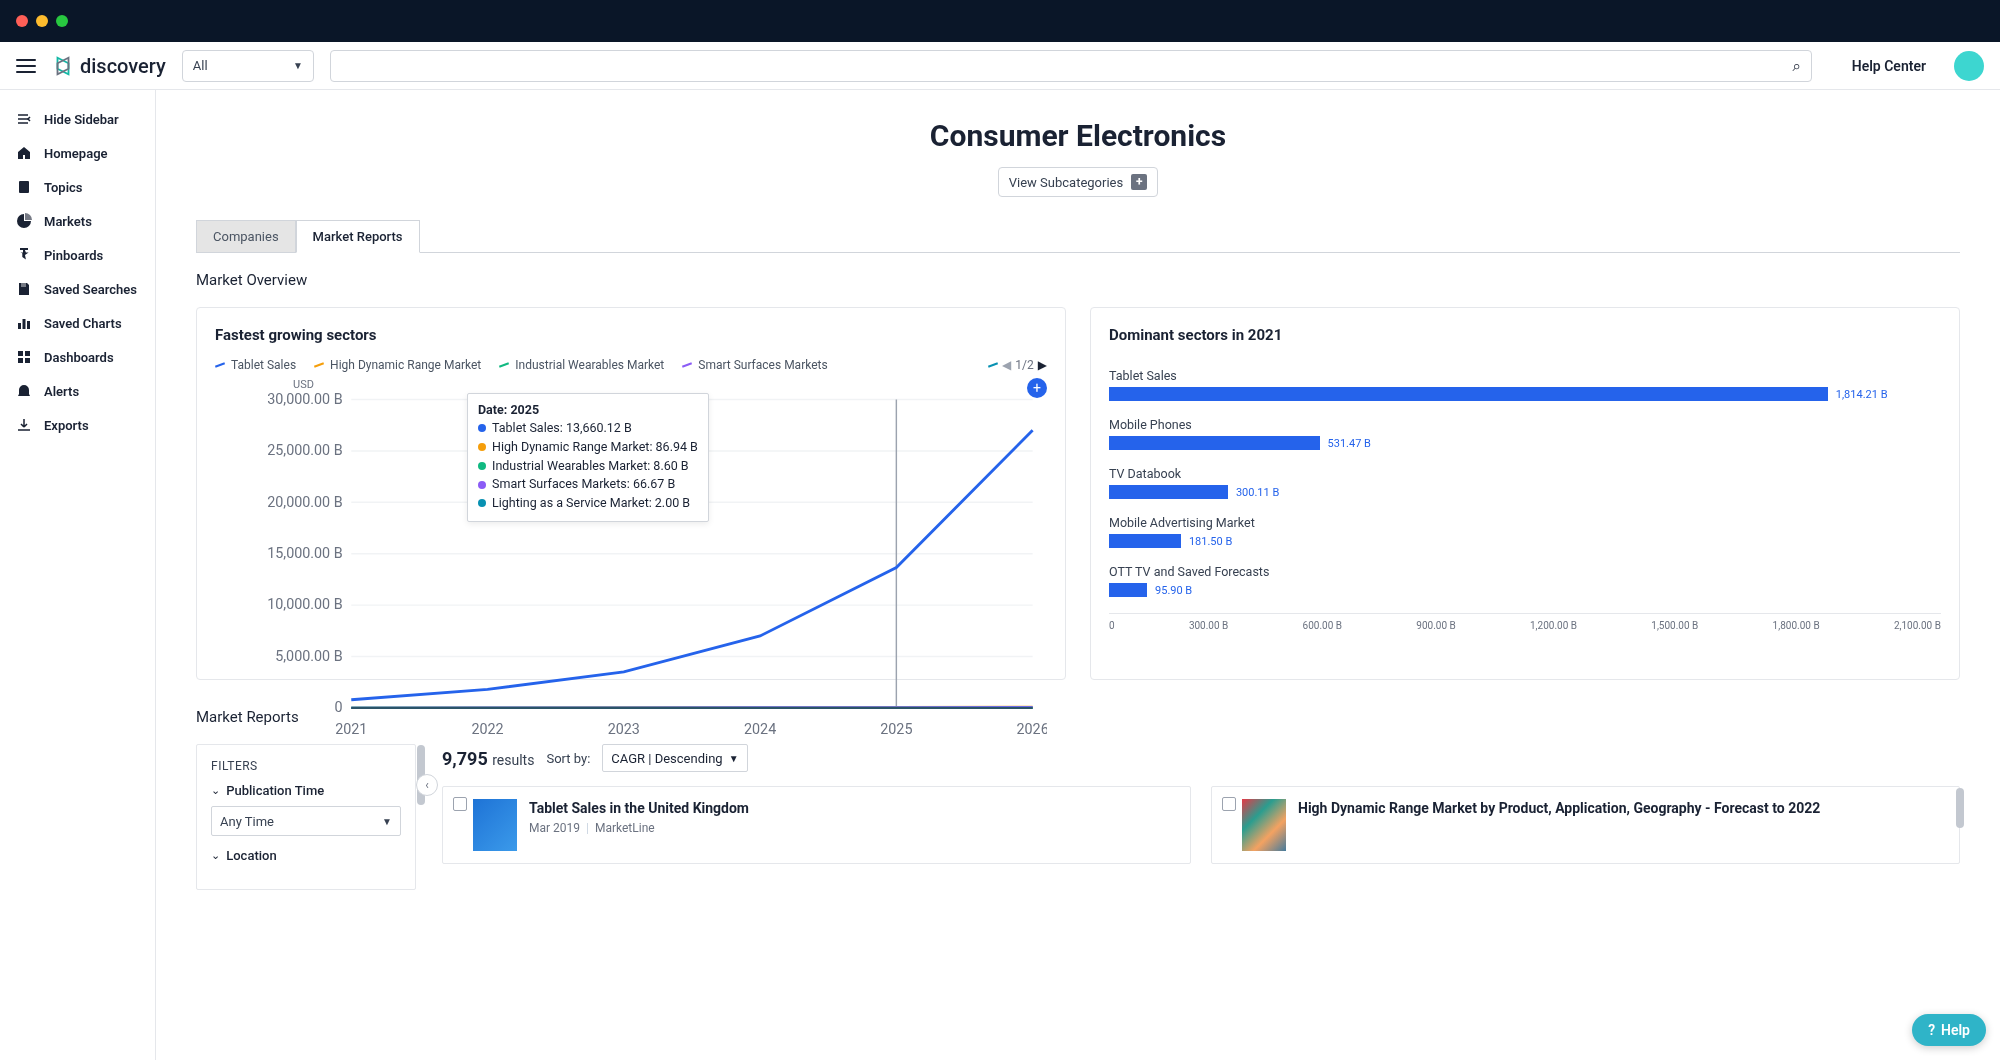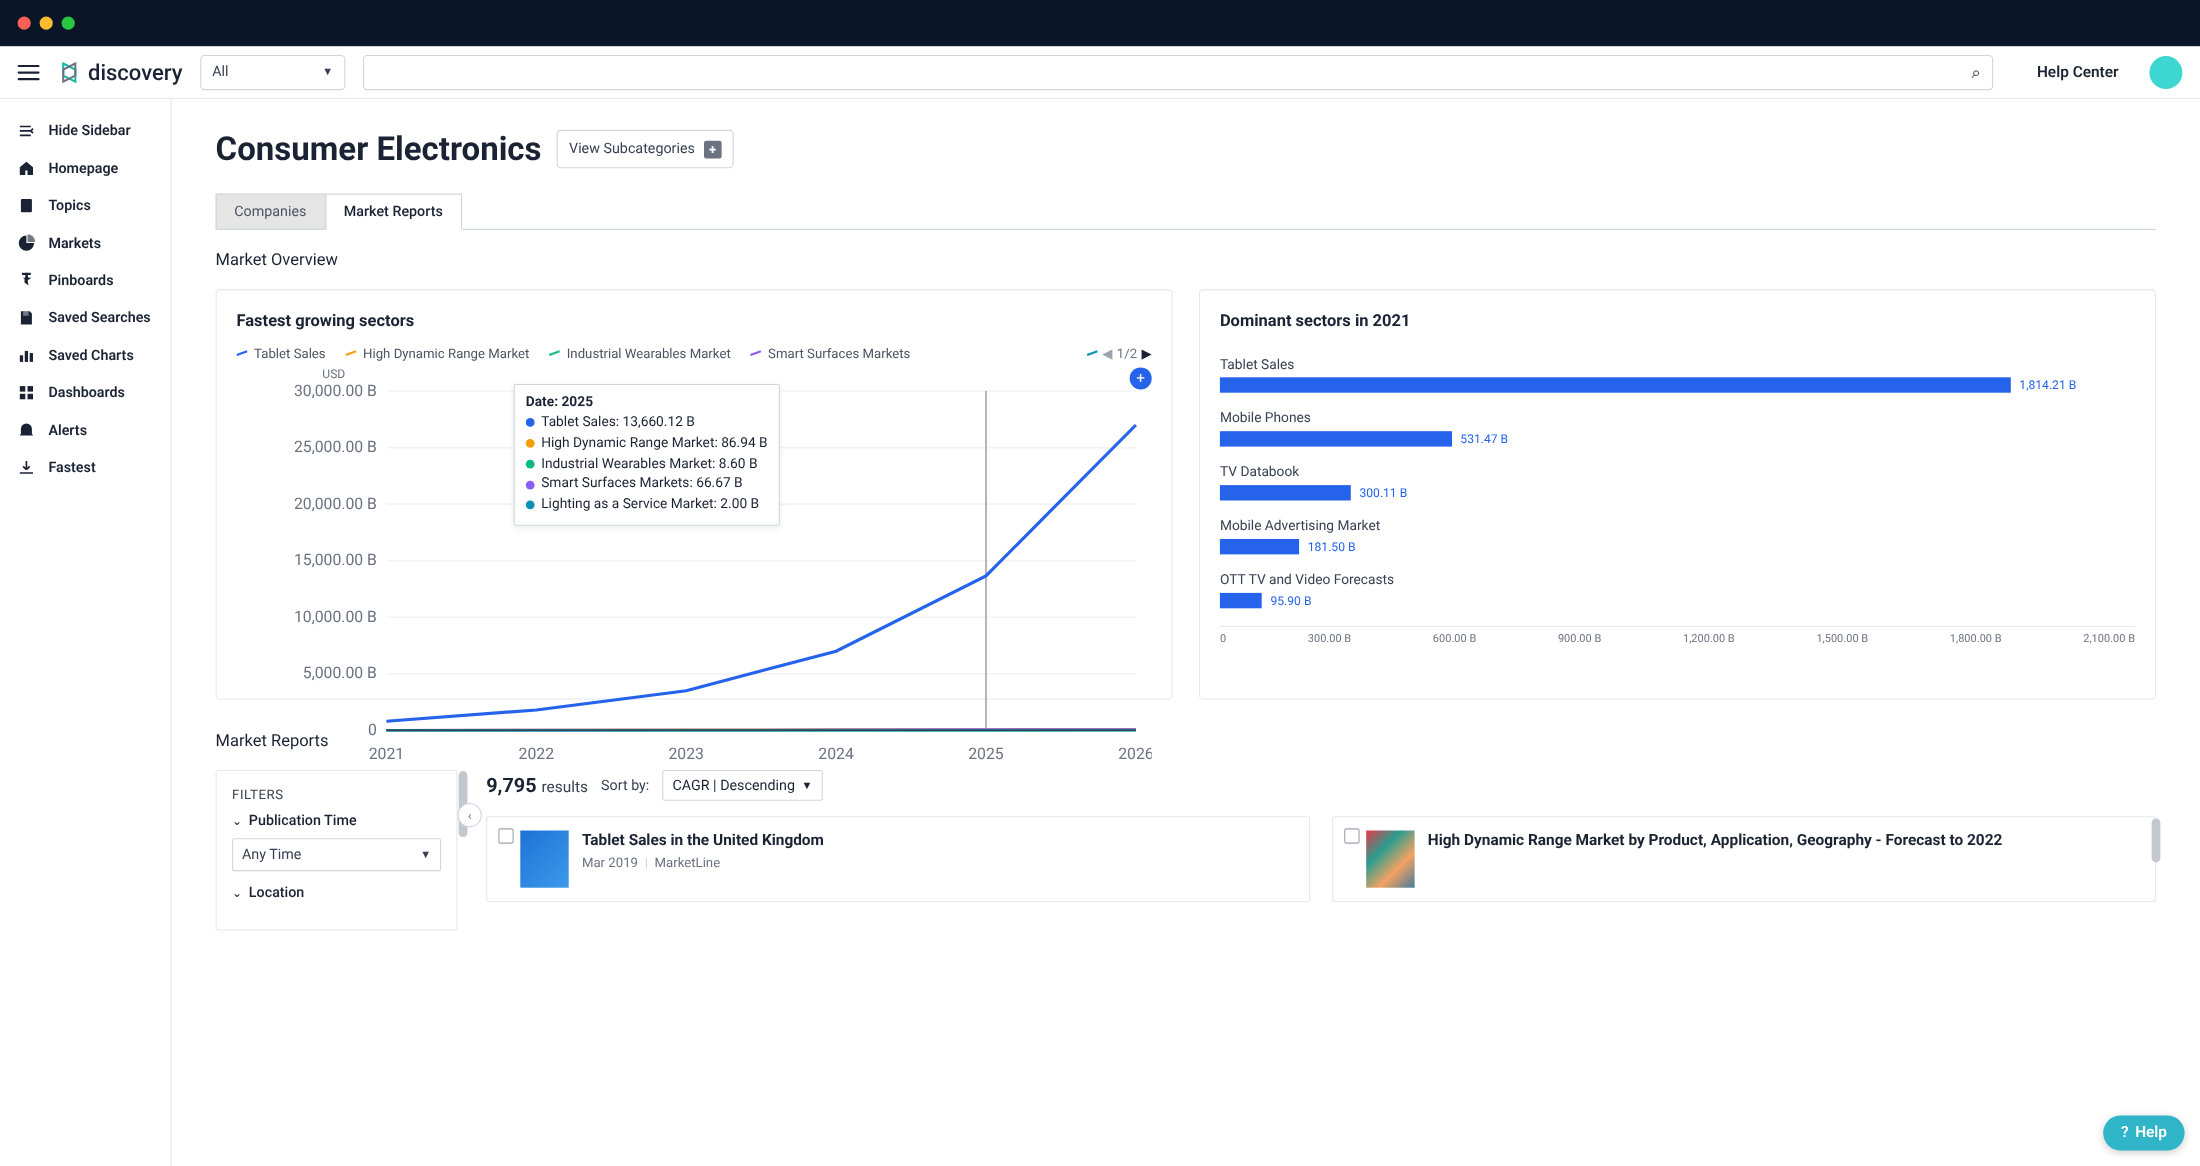--- a/index.html
+++ b/index.html
@@ -19,21 +19,21 @@
 .searchbar input { flex: 1; border: none; outline: none; font-size: 14px; }
 .help-link { font-size: 14px; font-weight: 600; color: #1a2233; cursor: pointer; margin-left: 24px; }
 .avatar { width: 30px; height: 30px; border-radius: 50%; background: #3dd6d0; margin-left: 12px; cursor: pointer; }
 
 .layout { display: flex; height: calc(100vh - 90px); }
 .sidebar { width: 156px; border-right: 1px solid #e5e7eb; padding-top: 12px; }
 .nav-item { display: flex; align-items: center; gap: 12px; padding: 9px 16px; font-size: 13px; font-weight: 600; color: #1a2233; cursor: pointer; }
 .nav-icon { width: 16px; height: 16px; display: flex; align-items: center; justify-content: center; color: #1a2233; }
 
 .main { flex: 1; padding: 28px 40px; overflow-y: auto; }
-.page-header { display: flex; gap: 14px; margin-bottom: 22px; }
+.page-header { display: flex; align-items: center; gap: 14px; margin-bottom: 22px; flex-direction: column; }
 .page-title { font-size: 30px; font-weight: 700; color: #1a2233; }
 .subcat-btn { display: flex; align-items: center; gap: 8px; border: 1px solid #d1d5db; border-radius: 4px; padding: 6px 10px; font-size: 13px; color: #374151; cursor: pointer; background: #fff;}
 .plus-badge { width: 16px; height: 16px; background: #6b7280; color: #fff; display: flex; align-items: center; justify-content: center; font-size: 12px; border-radius: 2px; font-weight: 700;}
 
 .tabrow { display: flex; border-bottom: 1px solid #d1d5db; margin-bottom: 18px; }
 .tab { padding: 8px 16px; font-size: 13px; cursor: pointer; border: 1px solid transparent; position: relative; top: 1px;}
 .tab.inactive { background: #e5e5e5; border: 1px solid #d1d5db; border-bottom: 1px solid #d1d5db; color: #4b5563;}
 .tab.active { background: #fff; border: 1px solid #d1d5db; border-bottom: 1px solid #fff; color: #1a2233; font-weight: 500;}
 
 .section-title { font-size: 15px; font-weight: 400; color: #1a2233; margin-bottom: 18px; }
@@ -223,21 +223,21 @@
           </svg>
         </span>
         <span>Alerts</span>
       </div>
       <div class="nav-item">
         <span class="nav-icon">
           <svg width="16" height="16" viewBox="0 0 16 16" fill="none" stroke="currentColor" stroke-width="1.5">
             <path d="M8 2v8m0 0l-3-3m3 3l3-3M2 13h12"></path>
           </svg>
         </span>
-        <span>Fastest</span>
+        <span>Exports</span>
       </div>
     </div>
 
   <div class="main">
     <div class="page-header">
       <div class="page-title">Consumer Electronics</div>
       <div class="subcat-btn">
         <span>View Subcategories</span>
         <span class="plus-badge">+</span>
       </div>
@@ -361,21 +361,21 @@
               </div>
     </div>
             <div class="bar-row">
       <div class="bar-label">Mobile Advertising Market</div>
       <div class="bar-wrap">
                 <div class="bar" style="width:8.64%"></div>
                 <span class="bar-val">181.50 B</span>
               </div>
     </div>
             <div class="bar-row">
-      <div class="bar-label">OTT TV and Video Forecasts</div>
+      <div class="bar-label">OTT TV and Saved Forecasts</div>
       <div class="bar-wrap">
                 <div class="bar" style="width:4.57%"></div>
                 <span class="bar-val">95.90 B</span>
               </div>
     </div>
             <div class="bar-x-axis">
               <span>0</span>
               <span>300.00 B</span>
               <span>600.00 B</span>
               <span>900.00 B</span>

